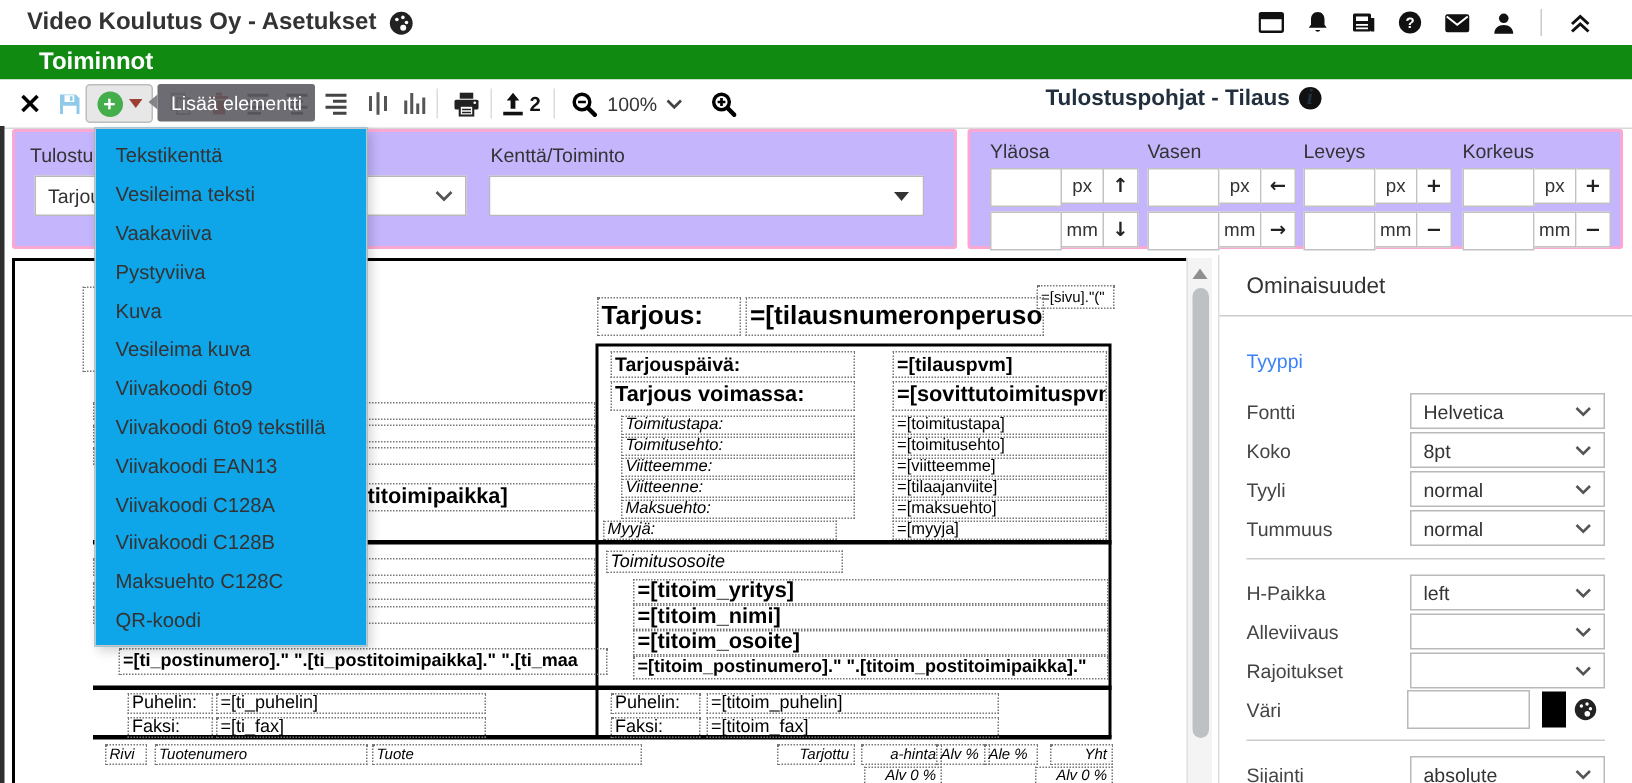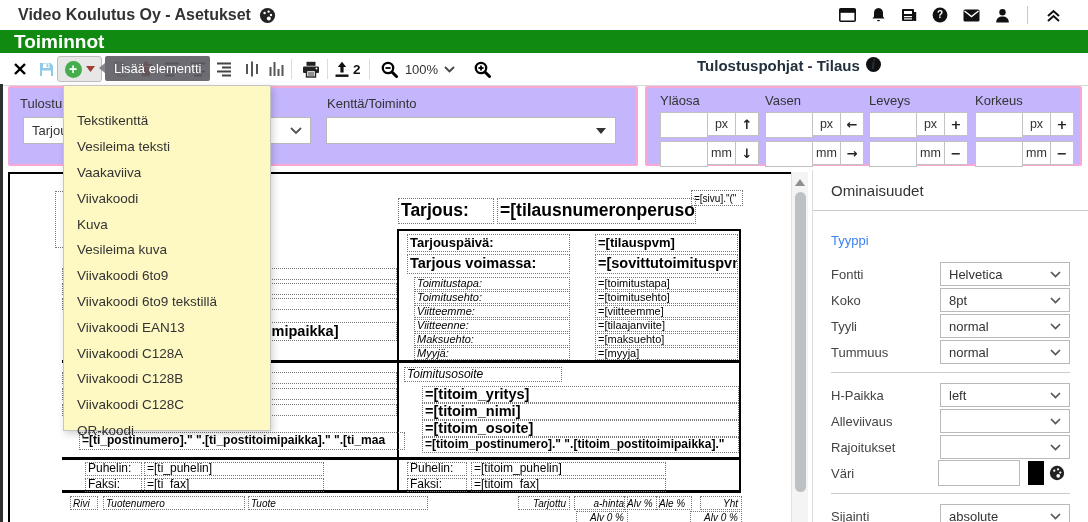--- a/index.html
+++ b/index.html
@@ -9,32 +9,32 @@
   
   .hdr{position:absolute;left:0;top:0;width:1088px;height:30px;background:#fff;display:flex;align-items:center;}
   .hdr-title{margin-left:18px;font-size:16px;font-weight:700;color:#333;}
   .hdr-palette{margin-left:8px;}
   .hdr-right{position:absolute;right:26px;top:0;height:30px;display:flex;align-items:center;gap:13px;}
   .hdr-ic{width:18px;height:18px;display:flex;align-items:center;justify-content:center;}
   .hdr-sep{width:1px;height:18px;background:#c9c9c9;margin:0 3px;}
 
   
   .greenbar{position:absolute;left:0;top:30px;width:1088px;height:23px;background:#118a11;display:flex;align-items:center;}
-  .greenbar span{margin-left:14px;color:#fff;font-size:19px;font-weight:700;}
+  .greenbar span{margin-left:26px;color:#fff;font-size:16px;font-weight:700;}
 
   
   .tbar{position:absolute;left:0;top:53px;width:1088px;height:32px;background:#fff;border-bottom:1px solid #d8d8d8;}
   .tb{position:absolute;top:3px;width:24px;height:26px;display:flex;align-items:center;justify-content:center;}
   .tb-add{position:absolute;left:57px;top:3px;width:45px;height:26px;background:#e7e7e7;border:1px solid #bdbdbd;border-radius:3px;display:flex;align-items:center;justify-content:center;gap:4px;box-sizing:border-box;}
   .plus-circle{width:17px;height:17px;border-radius:50%;background:#44ad4c;color:#fff;font-size:14px;font-weight:700;display:flex;align-items:center;justify-content:center;line-height:1;}
   .tb-sep{position:absolute;top:6px;width:1px;height:20px;background:#dcdcdc;}
   .zoom-sel{position:absolute;left:401px;top:5px;width:58px;height:22px;display:flex;align-items:center;justify-content:center;gap:6px;font-size:13px;color:#333;}
   .upl{position:absolute;left:334px;top:3px;height:26px;display:flex;align-items:center;gap:3px;}
   .upl-n{font-size:13.5px;font-weight:700;color:#111;}
-  .pg-title{position:absolute;left:697px;top:57px;display:flex;gap:6px;}
+  .pg-title{position:absolute;left:697px;top:57px;display:flex;align-items:center;gap:6px;}
   .pg-title span{font-size:15px;font-weight:700;color:#22303e;}
   .info-ic{width:15px;height:15px;border-radius:50%;background:#111;color:#fff;font-size:10px;font-weight:700;font-style:italic;display:flex;align-items:center;justify-content:center;font-family:"Liberation Serif",serif;}
   .tooltip{position:absolute;left:105px;top:56px;height:25px;padding:0 9px;background:rgba(88,88,95,0.88);color:#fff;font-size:13px;display:flex;align-items:center;border-radius:2px;z-index:50;white-space:nowrap;}
   .tooltip:before{content:"";position:absolute;left:-6px;top:7px;border-top:5px solid transparent;border-bottom:5px solid transparent;border-right:6px solid rgba(120,120,126,0.9);}
 
   
   .card{position:absolute;background:#c4b5fd;border:2px solid #f9a8d4;border-radius:2px;box-sizing:border-box;}
   .card-l{left:8px;top:86px;width:630px;height:80px;}
   .card-r{left:645px;top:86px;width:437px;height:80px;}
   .flabel{position:absolute;font-size:13px;color:#333;}
@@ -75,21 +75,21 @@
   .prop-row{display:flex;align-items:center;height:24px;margin-bottom:2px;}
   .prop-label{flex:1;font-size:13px;color:#444;}
   .prop-sel{width:130px;height:24px;}
   .prop-divider{border-top:1px solid #ccc;margin:8px 0 10px 0;}
   .color-wrap{display:flex;align-items:center;}
   .color-input{width:76px;height:22px;border:1px solid #b9b9b9;outline:none;}
   .color-swatch{width:16px;height:24px;background:#000;margin-left:8px;cursor:pointer;}
   .palette-btn{width:26px;height:24px;display:flex;align-items:center;justify-content:center;cursor:pointer;}
 
   
-  .menu{position:absolute;left:63px;top:85px;width:208px;height:346px;background:#fef9c3;border:1px solid #c5c5c5;box-shadow:2px 3px 7px rgba(0,0,0,0.18);z-index:40;padding:22px 0;box-sizing:border-box;}
+  .menu{position:absolute;left:63px;top:85px;width:182px;height:346px;background:#0ea5e9;border:1px solid #c5c5c5;box-shadow:2px 3px 7px rgba(0,0,0,0.18);z-index:40;padding:5px 0;box-sizing:border-box;}
   .menu-item{height:25.8px;display:flex;align-items:center;padding-left:13px;font-size:13.5px;color:#333;cursor:pointer;}
 
   .edge{position:absolute;left:0;top:84px;width:3px;height:438px;background:#2f2f2f;z-index:60;}
   svg{display:block;}
 </style>
 </head>
 <body>
 
 <div class="app">
 
@@ -367,21 +367,21 @@
       <div class="cf dot f11 italic" style="left: 404px; top: 103px; width: 156px; height: 13px;">Toimitustapa:</div>
       <div class="cf dot f11" style="left: 585px; top: 103px; width: 143px; height: 13px;">=[toimitustapa]</div>
       <div class="cf dot f11 italic" style="left: 404px; top: 117px; width: 156px; height: 13px;">Toimitusehto:</div>
       <div class="cf dot f11" style="left: 585px; top: 117px; width: 143px; height: 13px;">=[toimitusehto]</div>
       <div class="cf dot f11 italic" style="left: 404px; top: 131px; width: 156px; height: 13px; text-align: right;">Viitteemme:</div>
       <div class="cf dot f11" style="left: 585px; top: 131px; width: 143px; height: 13px;">=[viitteemme]</div>
       <div class="cf dot f11 italic" style="left: 404px; top: 145px; width: 156px; height: 13px;">Viitteenne:</div>
       <div class="cf dot f11" style="left: 585px; top: 145px; width: 143px; height: 13px;">=[tilaajanviite]</div>
       <div class="cf dot f11 italic" style="left: 404px; top: 159px; width: 156px; height: 13px;">Maksuehto:</div>
       <div class="cf dot f11" style="left: 585px; top: 159px; width: 143px; height: 13px;">=[maksuehto]</div>
-      <div class="cf dot f11 italic" style="left: 404px; top: 173px; width: 156px; height: 13px;">Myyjä:</div>
+      <div class="cf dot f11 italic" style="left: 392px; top: 173px; width: 156px; height: 13px;">Myyjä:</div>
       <div class="cf dot f11" style="left: 585px; top: 173px; width: 143px; height: 13px;">=[myyja]</div>
       <div class="cf dot f12 italic" style="left: 394px; top: 193px; width: 158px; height: 15px;">Toimitusosoite</div>
       <div class="cf dot f14 bold" style="left: 412px; top: 212px; width: 317px; height: 17px;">=[titoim_yritys]</div>
       <div class="cf dot f14 bold" style="left: 412px; top: 246px; width: 317px; height: 17px;">=[titoim_osoite]</div>
       <div class="cf dot f14 bold" style="left: 412px; top: 229px; width: 317px; height: 17px;">=[titoim_nimi]</div>
       <div class="cf dot f12 bold" style="left: 412px; top: 263px; width: 317px; height: 16px;">=[titoim_postinumero]." ".[titoim_postitoimipaikka]."</div>
       <div class="cf dot f12" style="left: 397px; top: 288px; width: 60px; height: 14px;">Puhelin:</div>
       <div class="cf dot f12" style="left: 461px; top: 288px; width: 195px; height: 14px;">=[titoim_puhelin]</div>
       <div class="cf dot f12" style="left: 397px; top: 304px; width: 60px; height: 14px;">Faksi:</div>
       <div class="cf dot f12" style="left: 461px; top: 304px; width: 195px; height: 14px; text-align: right;">=[titoim_fax]</div>
@@ -508,28 +508,28 @@
             </svg>
           </div>
         </div>
       </div>
   </div>
 
   <div class="menu">
       <div class="menu-item">Tekstikenttä</div>
       <div class="menu-item">Vesileima teksti</div>
       <div class="menu-item">Vaakaviiva</div>
-      <div class="menu-item">Viivakoodi</div>
+      <div class="menu-item">Pystyviiva</div>
       <div class="menu-item">Kuva</div>
       <div class="menu-item">Vesileima kuva</div>
       <div class="menu-item">Viivakoodi 6to9</div>
       <div class="menu-item">Viivakoodi 6to9 tekstillä</div>
       <div class="menu-item">Viivakoodi EAN13</div>
       <div class="menu-item">Viivakoodi C128A</div>
       <div class="menu-item">Viivakoodi C128B</div>
-      <div class="menu-item">Viivakoodi C128C</div>
+      <div class="menu-item">Maksuehto C128C</div>
       <div class="menu-item">QR-koodi</div>
     </div>
 
   <div class="tooltip">Lisää elementti</div>
 
   <div class="edge"></div>
 </div>
 
 </body></html>

